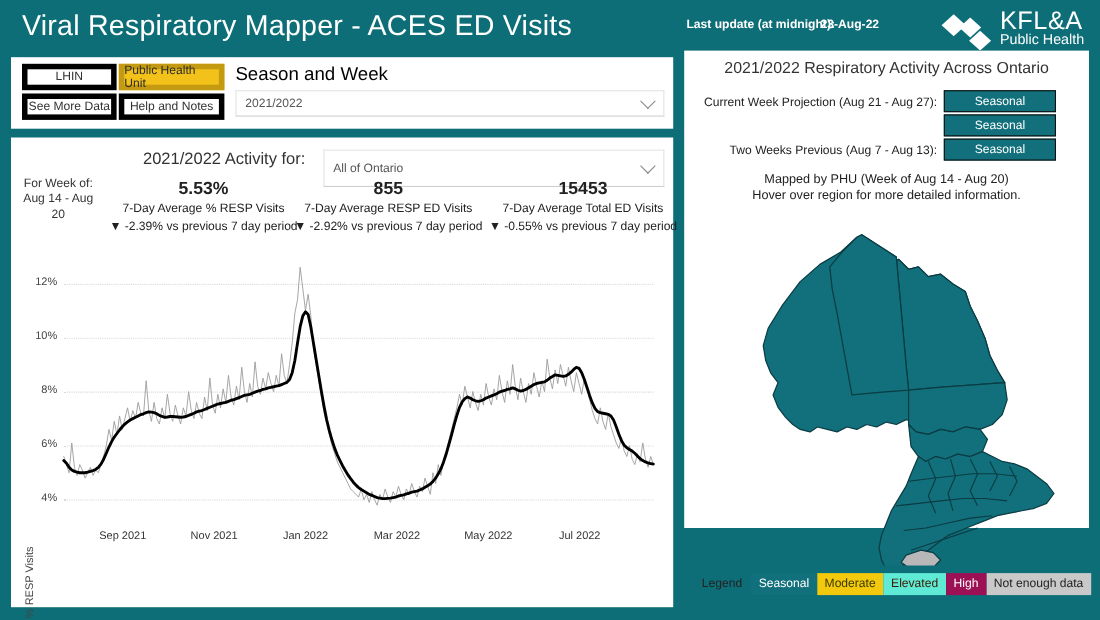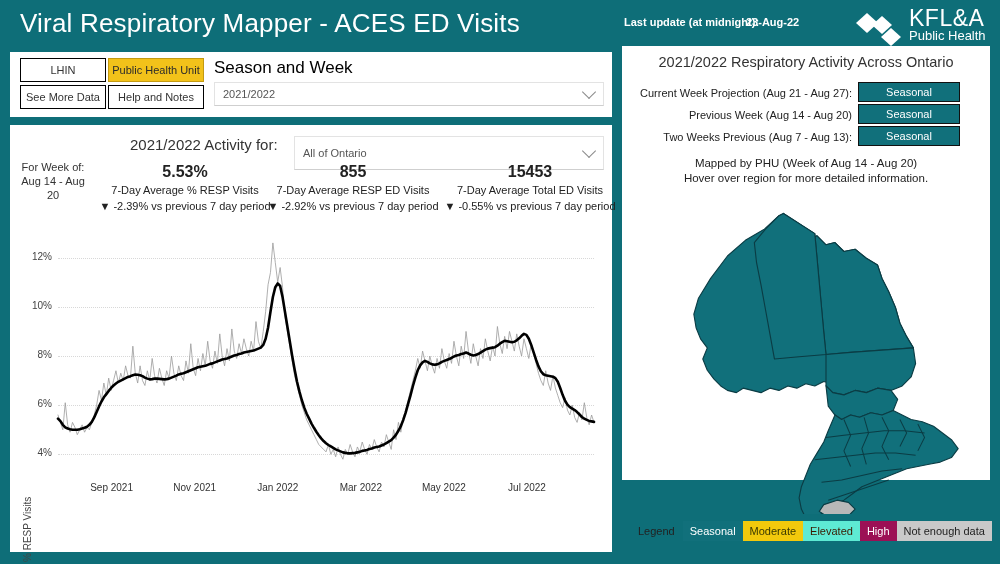--- a/index.html
+++ b/index.html
@@ -28,21 +28,21 @@
   .logo-p{font-size:13px;line-height:14px;font-weight:300;}
 
   
   .panel{position:absolute;background:#ffffff;}
   #controls-panel{left:10px;top:52px;width:602px;height:65px;}
   #chart-panel{left:10px;top:125px;width:602px;height:427px;}
   #right-panel{left:622px;top:46px;width:368px;height:434px;}
 
   
   .btn{
-    position:absolute;border:1px solid #000000;background:#fff;
+    position:absolute;border:5px solid #000000;background:#fff;
     font-size:11px;color:#333;display:flex;align-items:center;justify-content:center;
     box-sizing:border-box;
   }
   .btn.active{background:#f2c21a;border-color:#c49a10;color:#2b2b2b;}
   #btn-lhin{left:20px;top:58px;width:86px;height:24px;}
   #btn-phu{left:108px;top:58px;width:96px;height:24px;}
   #btn-moredata{left:20px;top:85px;width:86px;height:24px;}
   #btn-help{left:108px;top:85px;width:96px;height:24px;}
 
   .field-label{position:absolute;left:214px;top:58px;font-size:17px;color:#000000;}
@@ -187,21 +187,20 @@
 </div>
 
 <div class="panel" id="right-panel">
   <div class="rp-title">2021/2022 Respiratory Activity Across Ontario</div>
 
   <div class="act-row" style="left:0;top:36px;width:338px;">
     <div class="act-label" style="right:108px;">Current Week Projection (Aug 21 - Aug 27):</div>
     <div class="act-badge" style="right:0;top:0;background:#11707b;">Seasonal</div>
   </div>
   <div class="act-row" style="left:0;top:58px;width:338px;">
-    <div class="act-label" style="right:108px;">Previous Week (Aug 14 - Aug 20)</div>
     <div class="act-badge" style="right:0;top:0;background:#11707b;">Seasonal</div>
   </div>
   <div class="act-row" style="left:0;top:80px;width:338px;">
     <div class="act-label" style="right:108px;">Two Weeks Previous (Aug 7 - Aug 13):</div>
     <div class="act-badge" style="right:0;top:0;background:#11707b;">Seasonal</div>
   </div>
 
   <div class="map-caption">
     <div>Mapped by PHU (Week of Aug 14 - Aug 20)</div>
     <div>Hover over region for more detailed information.</div>

